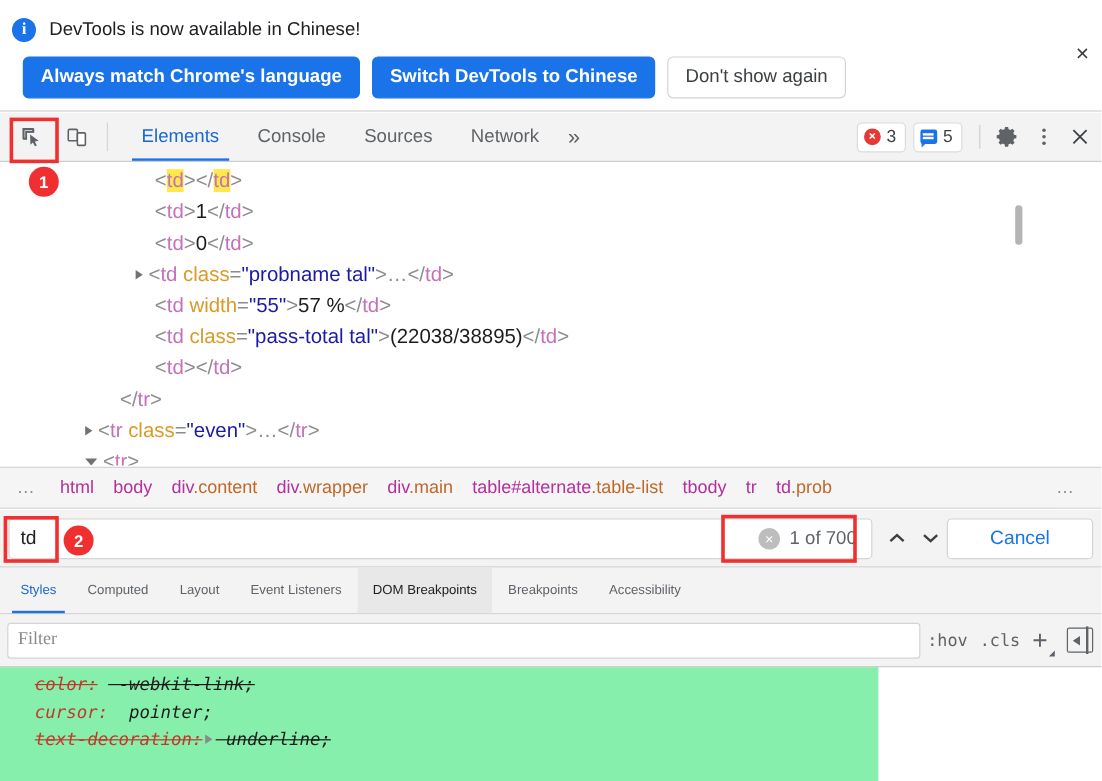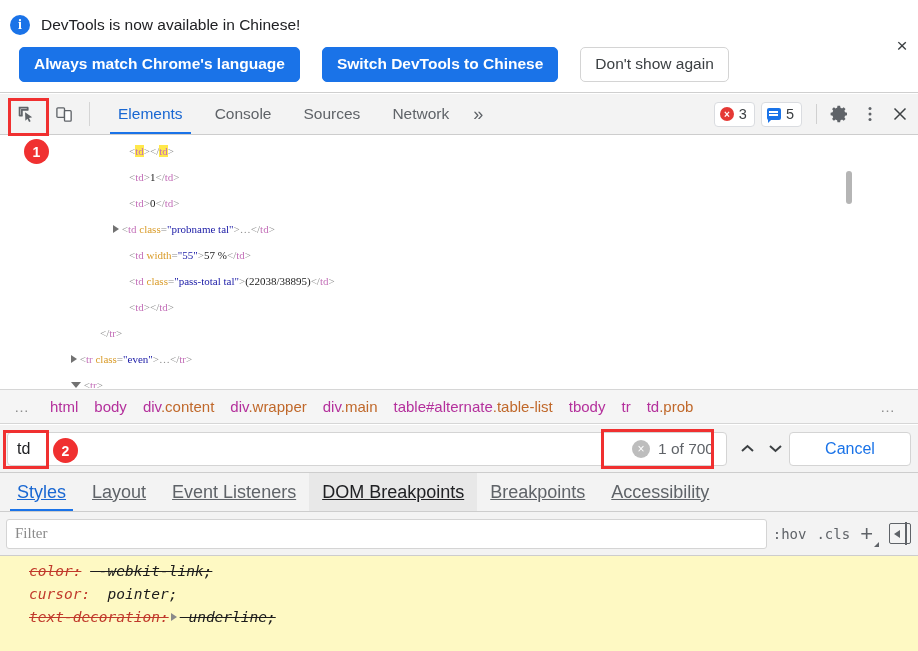--- a/index.html
+++ b/index.html
@@ -39,21 +39,21 @@
     font-size: 14px; font-weight: bold;
     display: flex; align-items: center; justify-content: center;
     font-family: "Liberation Serif", serif;
     flex: 0 0 auto;
   }
   .infobar-text {
     margin-left: 11px;
     font-size: 15.5px; color: #202124;
   }
   .infobar-row2 {
-    display: flex; align-items: center; gap: 22px;
+    display: flex; align-items: center; gap: 10px;
     padding: 9px 0 0 19px;
   }
   .btn {
     font-family: "Liberation Sans", sans-serif;
     font-size: 15.5px;
     padding: 7px 14px 8px;
     border-radius: 5px;
     cursor: pointer;
     white-space: nowrap;
     line-height: 1.15;
@@ -129,22 +129,22 @@
   .tb-btn {
     width: 30px; height: 30px; display: flex; align-items: center; justify-content: center;
     cursor: pointer; color: #5f6368;
   }
 
   
   .dom-tree {
     position: absolute; top: 135px; left: 0;
     width: 854px; height: 253px;
     background: #fff;
-    font-family: Liberation Serif, serif;
-    font-size: 11px;
+    font-family: Liberation Sans, sans-serif;
+    font-size: 17px;
     padding-top: 3px;
     overflow: hidden;
   }
   .dom-row { height: 26px; line-height: 26px; white-space: pre; position: relative; }
   .twisty {
     display: inline-block; width: 0; height: 0;
     border-left: 6px solid #727272;
     border-top: 4.5px solid transparent;
     border-bottom: 4.5px solid transparent;
     vertical-align: middle; margin-bottom: 2px;
@@ -237,21 +237,21 @@
   .pane-tabs {
     position: absolute; top: 473px; left: 0;
     width: 918px; height: 39px;
     background: #f3f3f3;
     border-bottom: 1px solid #cdcdcd;
     display: flex; align-items: stretch;
     padding-left: 4px;
   }
   .ptab {
     padding: 0 13px; display: flex; align-items: center;
-    font-size: 18px; color: #5f6368; cursor: pointer; position: relative; text-decoration: underline;
+    font-size: 11px; color: #5f6368; cursor: pointer; position: relative;
   }
   .ptab.selected { background: #e8e8e8; color: #202124; }
   .ptab.active { color: #1967d2; }
   .ptab.active::after {
     content: ""; position: absolute; left: 6px; right: 6px; bottom: 0;
     height: 2.5px; background: #1a73e8;
   }
 
   
   .filterbar {
@@ -299,22 +299,22 @@
     content: ""; position: absolute; left: 4px; top: 50%; margin-top: -4px;
     width: 0; height: 0;
     border-right: 6px solid #5f6368;
     border-top: 4px solid transparent;
     border-bottom: 4px solid transparent;
   }
 
   
   .css-pane {
     position: absolute; top: 556px; left: 0;
-    width: 918px; height: 95px;
-    background: #fef9c3;
+    width: 732px; height: 95px;
+    background: #86efac;
     font-family: "DejaVu Sans Mono", monospace;
     font-size: 14.5px;
     padding-top: 4px;
     overflow: hidden;
   }
   .css-line { height: 23px; line-height: 23px; white-space: pre; }
   .css-line.indent { padding-left: 29px; }
   .css-prop { color: #c0392b; font-style: italic; }
   .css-val { color: #1c1c1c; font-style: italic; }
   .strike { text-decoration: line-through; }
@@ -463,20 +463,23 @@
   <div class="cancel-wrap">
     <span>Cancel</span>
   </div>
 </div>
 
 <div class="pane-tabs" id="pane-tabs">
     <div class="ptab active">
       <span>Styles</span>
     </div>
     <div class="ptab">
+      <span>Computed</span>
+    </div>
+    <div class="ptab">
       <span>Layout</span>
     </div>
     <div class="ptab">
       <span>Event Listeners</span>
     </div>
     <div class="ptab selected">
       <span>DOM Breakpoints</span>
     </div>
     <div class="ptab">
       <span>Breakpoints</span>

